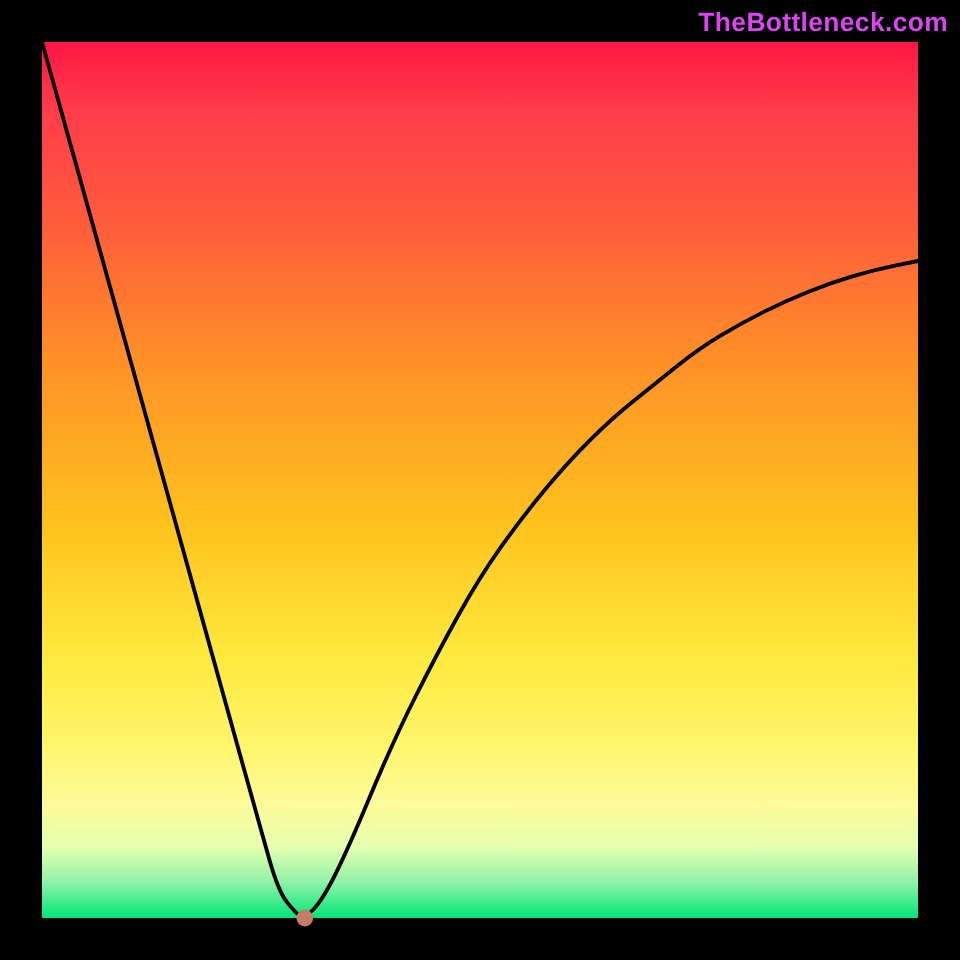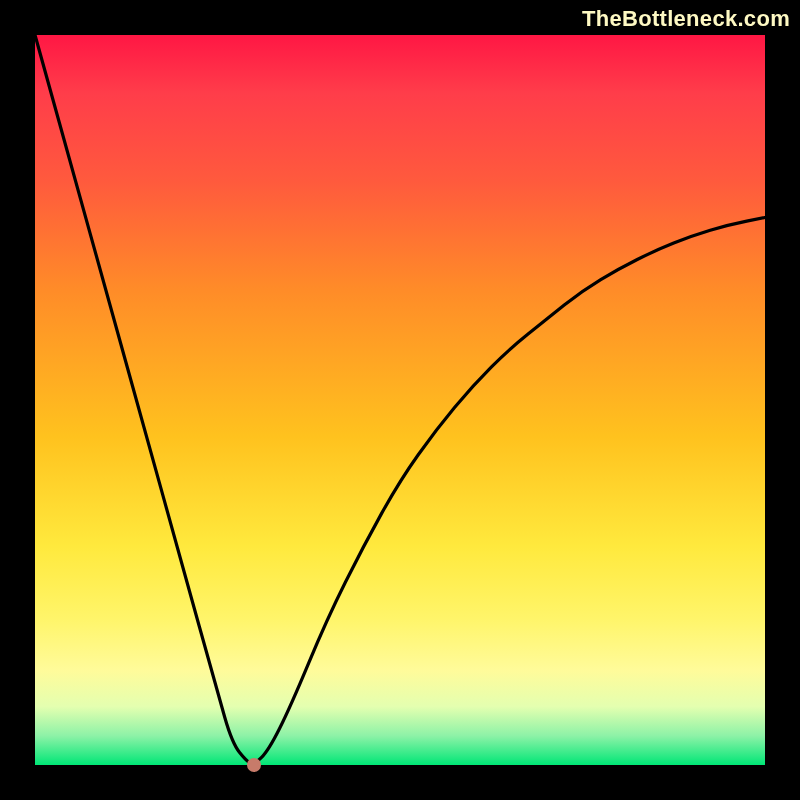--- a/index.html
+++ b/index.html
@@ -35,21 +35,21 @@
       #fffb9a 87%,
       #e4ffb0 92%,
       #8df2a7 96%,
       #00e676 100%
     );
   }
   .watermark {
     position: absolute;
     top: 6px;
     right: 10px;
-    color: #fef9c3;
+    color: #d946ef;
     font-size: 22px;
     font-weight: 600;
     letter-spacing: 0.3px;
     user-select: none;
   }
   svg.curve {
     position: absolute;
     left: 0;
     top: 0;
     width: 730px;

